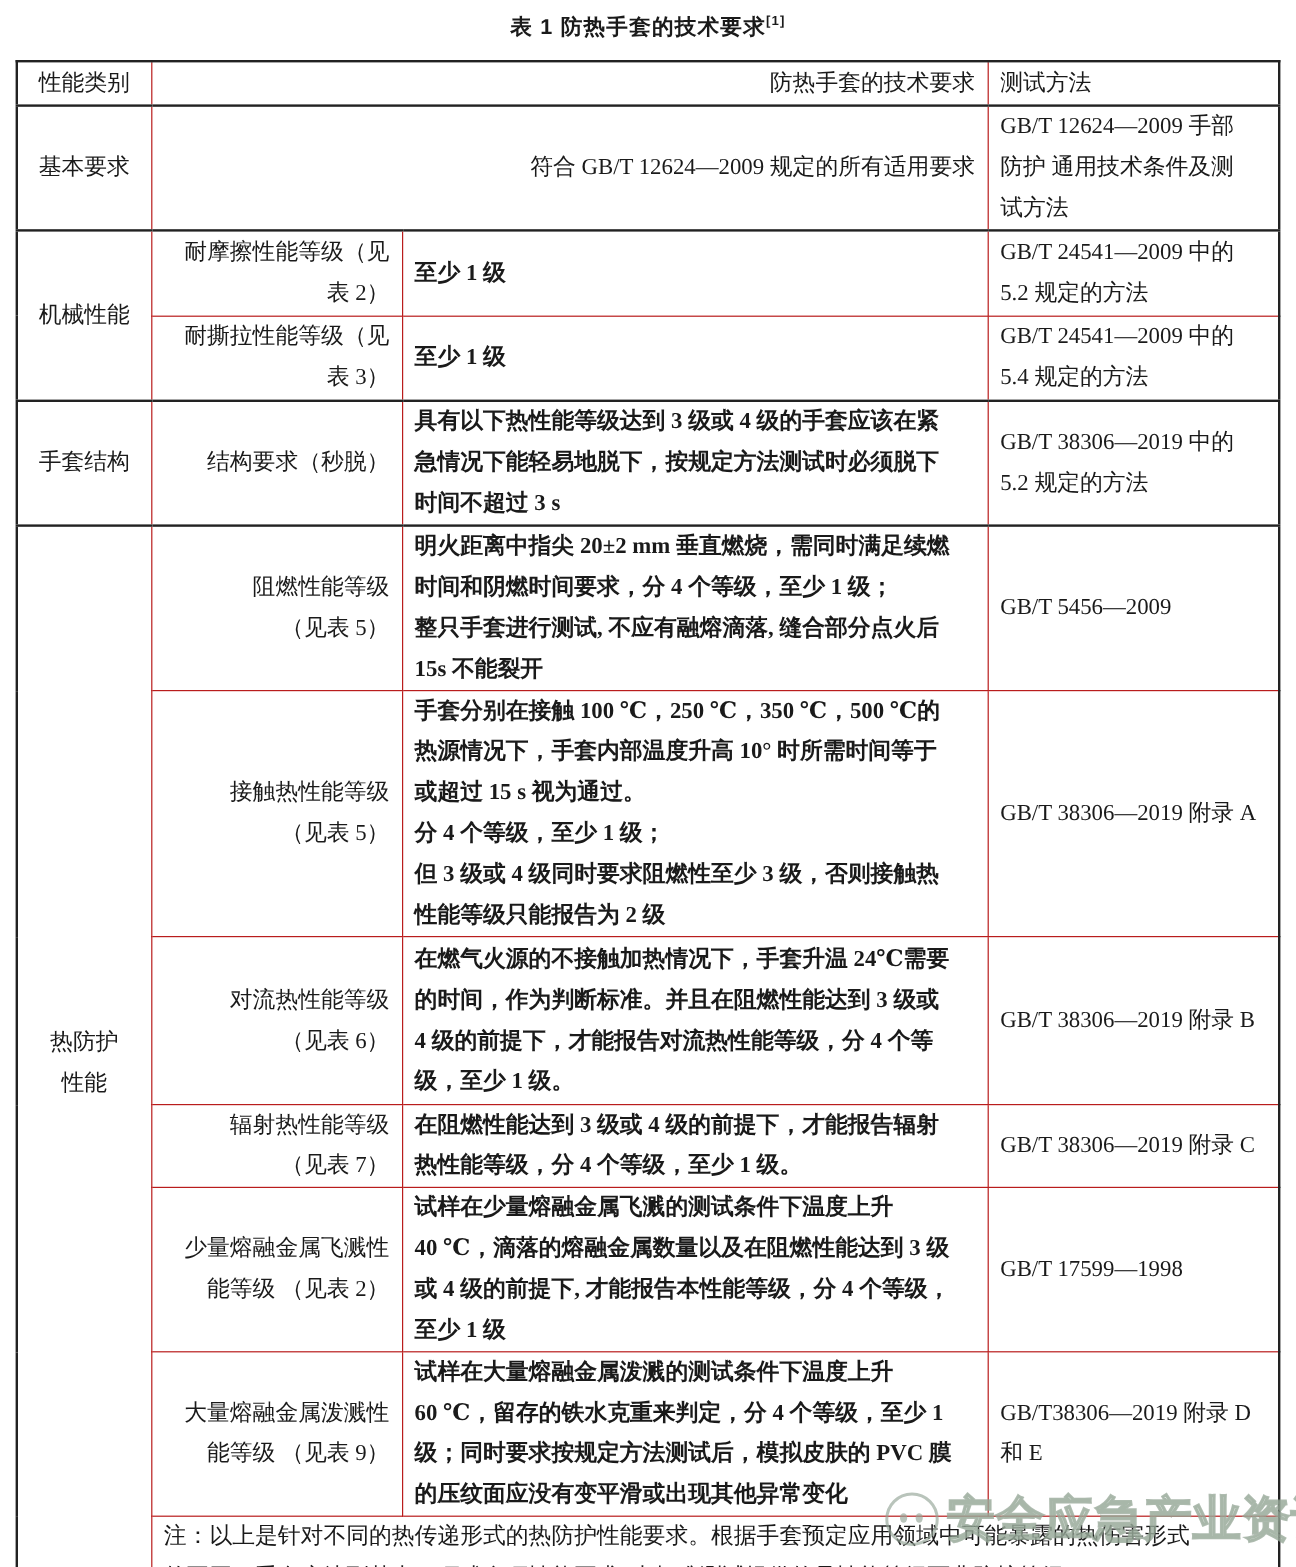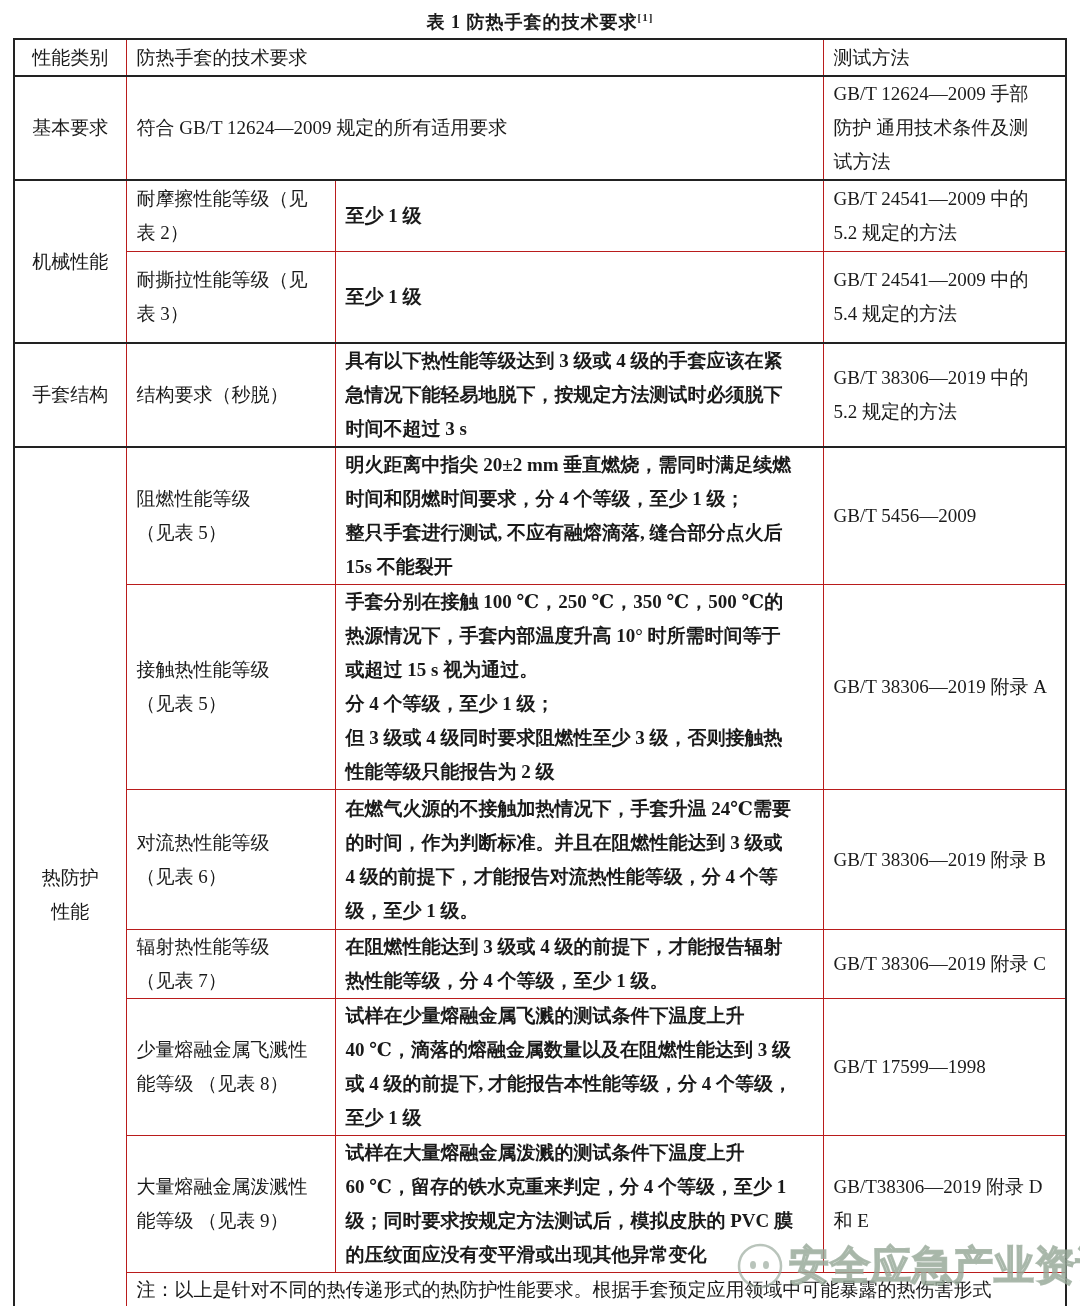--- a/index.html
+++ b/index.html
@@ -8,24 +8,24 @@
     width: 1080px; height: 1306px;
     background: #ffffff;
     position: relative;
     font-family: "Liberation Serif", "DejaVu Serif", serif;
     color: #1a1a1a;
     overflow: hidden;
   }
   .page { padding: 8px 13px 0 13px; position: relative; }
   .doc-title {
     text-align: center;
-    font-family: Liberation Serif, serif;
+    font-family: Liberation Sans, sans-serif;
     font-weight: bold;
     font-size: 18px;
-    margin: 2px 0 4px 0;
+    margin: 2px 0 16px 0;
     letter-spacing: 1px;
   }
   .doc-title sup { font-size: 11px; vertical-align: super; }
   table.req {
     width: 1054px;
     table-layout: fixed;
     border-collapse: collapse;
     border: 2px solid #222;
   }
   table.req td {
@@ -36,29 +36,29 @@
     white-space: pre-line;
     overflow: hidden;
     padding: 0 10px;
   }
   tr.sec > td { border-top: 2px solid #222; }
   col.c1 { width: 112px; }
   col.c2 { width: 209px; }
   col.c3 { width: 488px; }
   col.c4 { width: 243px; }
   td.cat { text-align: center; padding: 0 6px; }
-  td.lbl { padding: 0 12px; }
+  td.lbl { padding: 0 12px; text-align: right; }
   td.req-text { padding: 0 12px; font-weight: bold; }
   td.method { padding: 0 8px; font-size: 18px; }
   td.note-cell { padding: 0 12px; font-size: 19px; }
   tr.r-header { height: 37px; }
   tr.r-header td { line-height: 24px; }
   tr.r-basic { height: 100px; }
   tr.r-friction { height: 71px; }
-  tr.r-tear { height: 92px; margin-left: 40px; }
+  tr.r-tear { height: 71px; margin-left: 40px; }
   tr.r-structure { height: 95px; }
   tr.r-flame { height: 136px; }
   tr.r-contact { height: 203px; }
   tr.r-convective { height: 140px; }
   tr.r-radiant { height: 64px; }
   tr.r-small-splash { height: 136px; }
   tr.r-large-splash { height: 137px; }
   tr.r-note { height: 66px; }
   .watermark {
     position: absolute;
@@ -166,21 +166,21 @@
       </tr>
       <tr class="r-radiant">
         <td class="lbl">辐射热性能等级
 （见表 7）</td>
         <td class="req-text">在阻燃性能达到 3 级或 4 级的前提下，才能报告辐射
 热性能等级，分 4 个等级，至少 1 级。</td>
         <td class="method">GB/T 38306—2019 附录 C</td>
       </tr>
       <tr class="r-small-splash">
         <td class="lbl">少量熔融金属飞溅性
-能等级 （见表 8）</td>
+能等级 （见表 2）</td>
         <td class="req-text">试样在少量熔融金属飞溅的测试条件下温度上升
 40 ℃，滴落的熔融金属数量以及在阻燃性能达到 3 级
 或 4 级的前提下, 才能报告本性能等级，分 4 个等级，
 至少 1 级</td>
         <td class="method">GB/T 17599—1998</td>
       </tr>
       <tr class="r-large-splash">
         <td class="lbl">大量熔融金属泼溅性
 能等级 （见表 9）</td>
         <td class="req-text">试样在大量熔融金属泼溅的测试条件下温度上升

